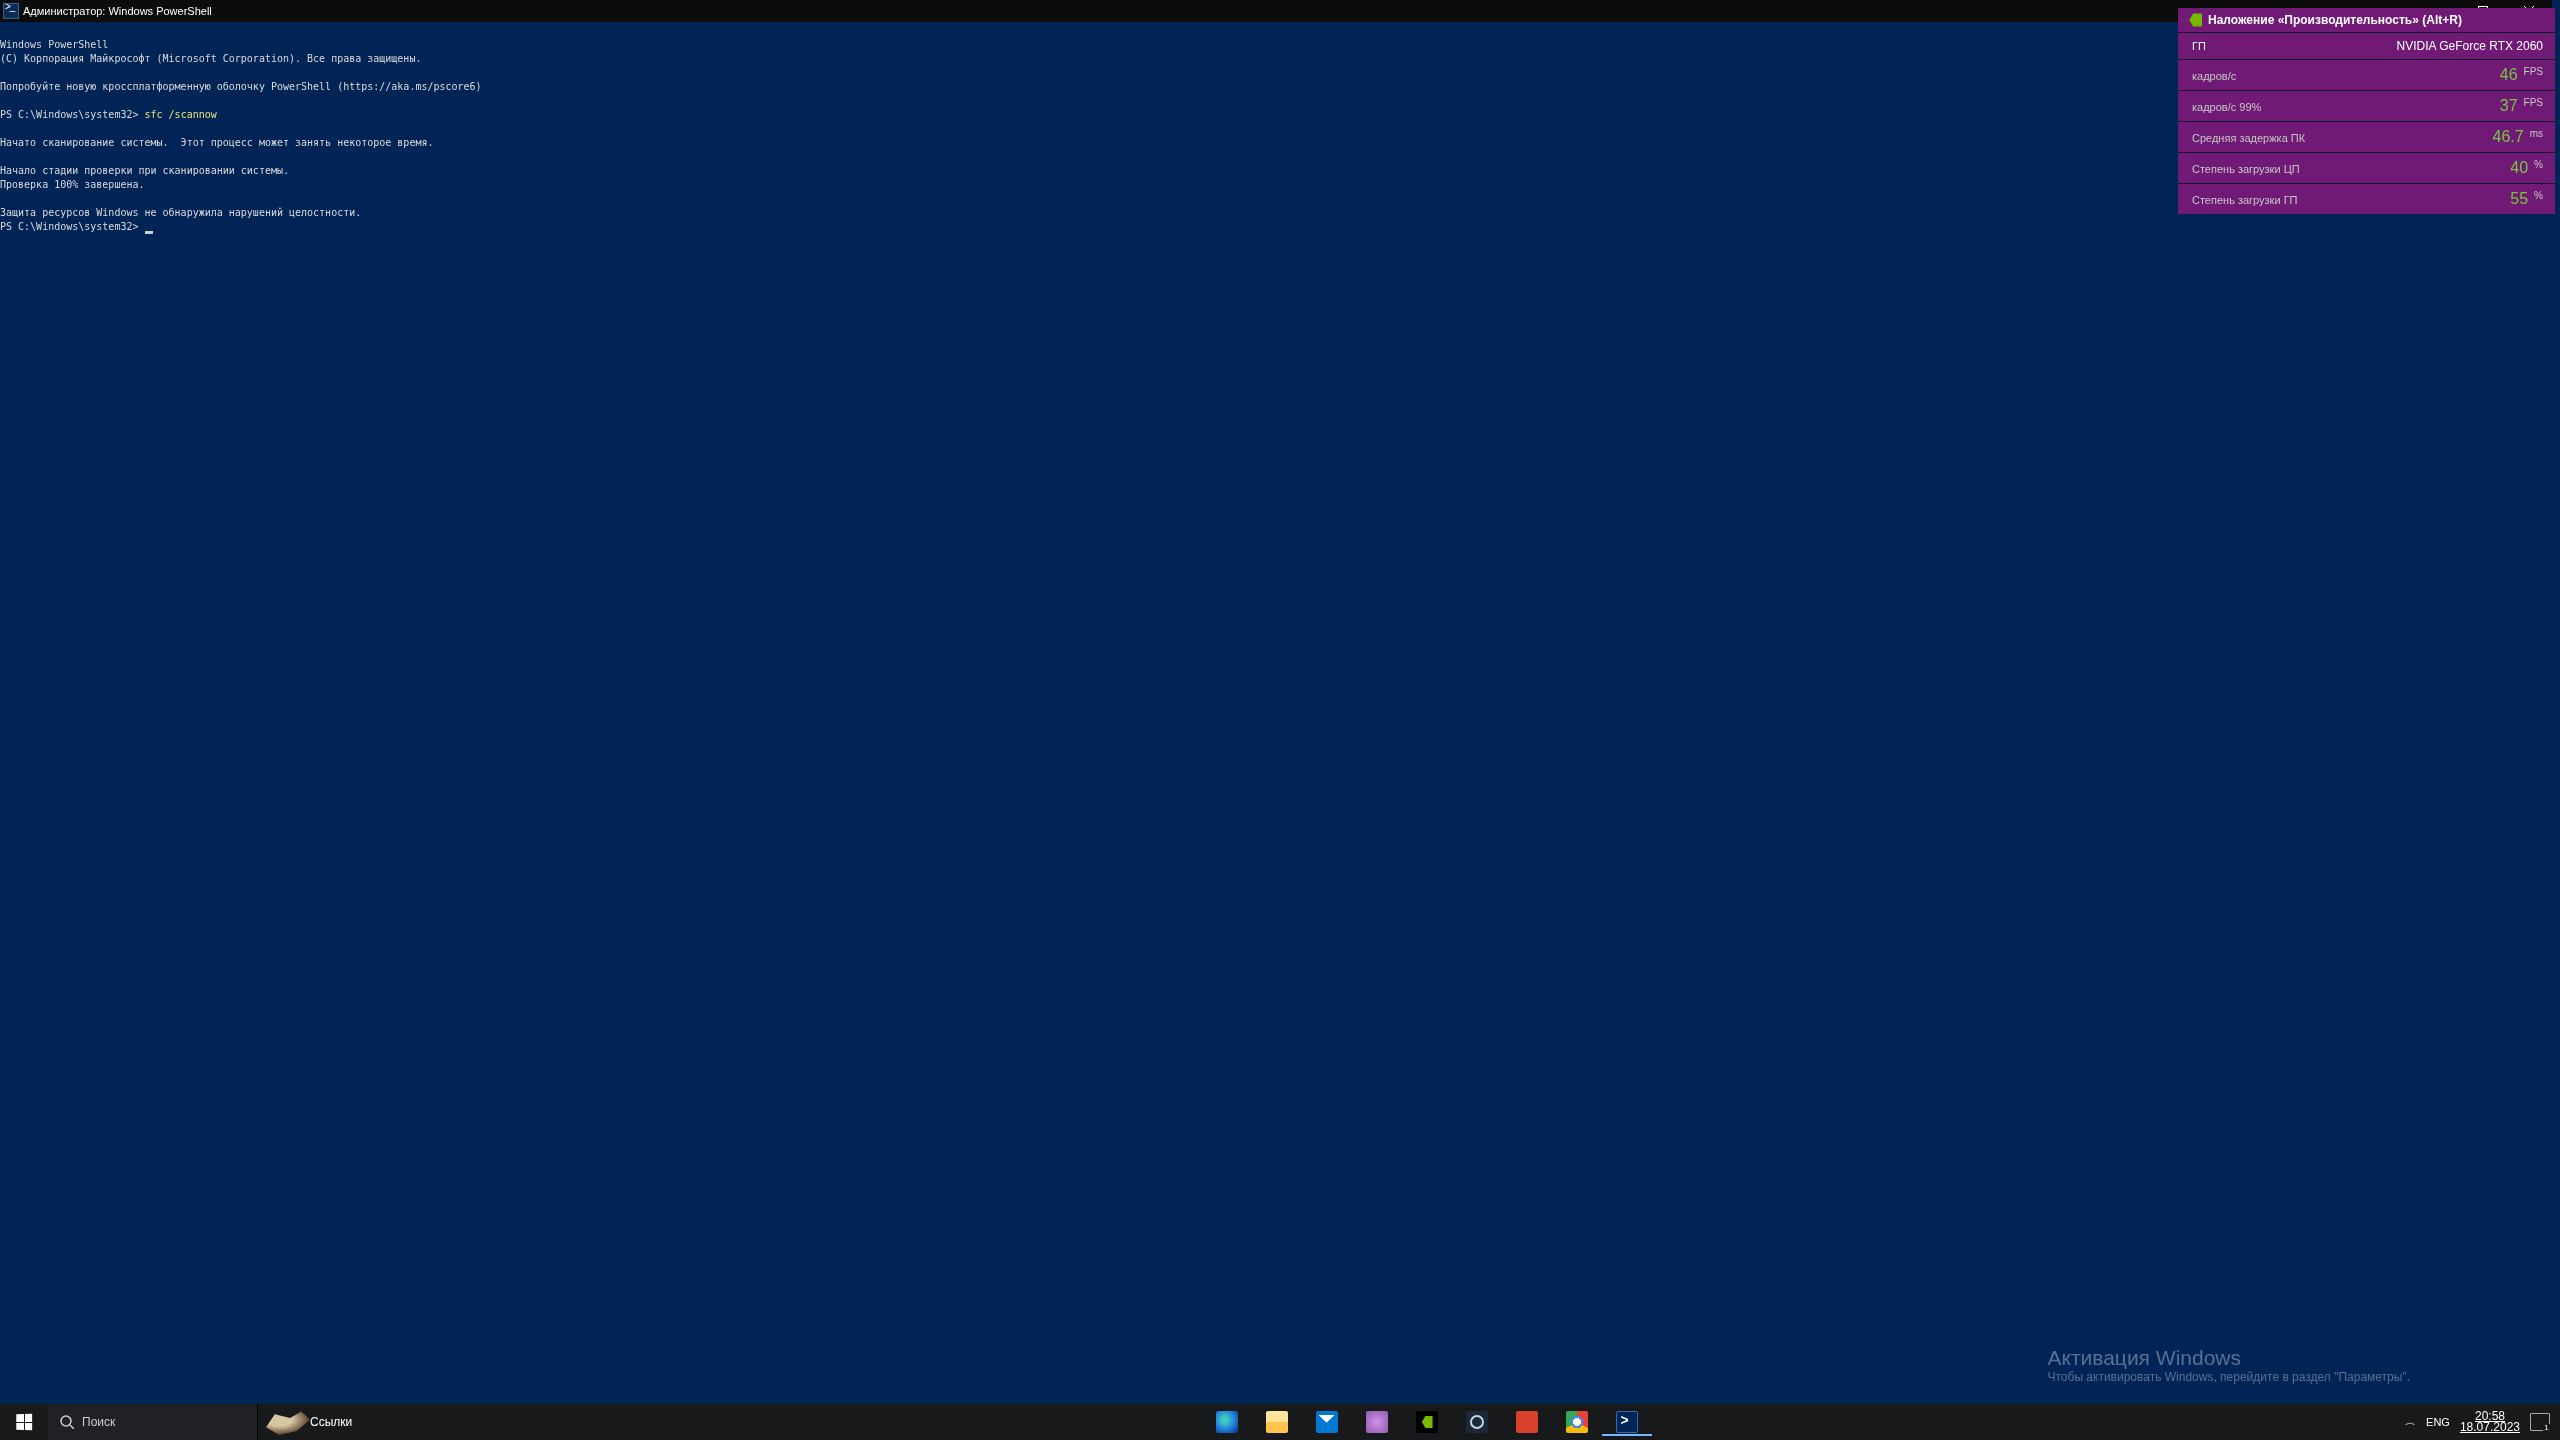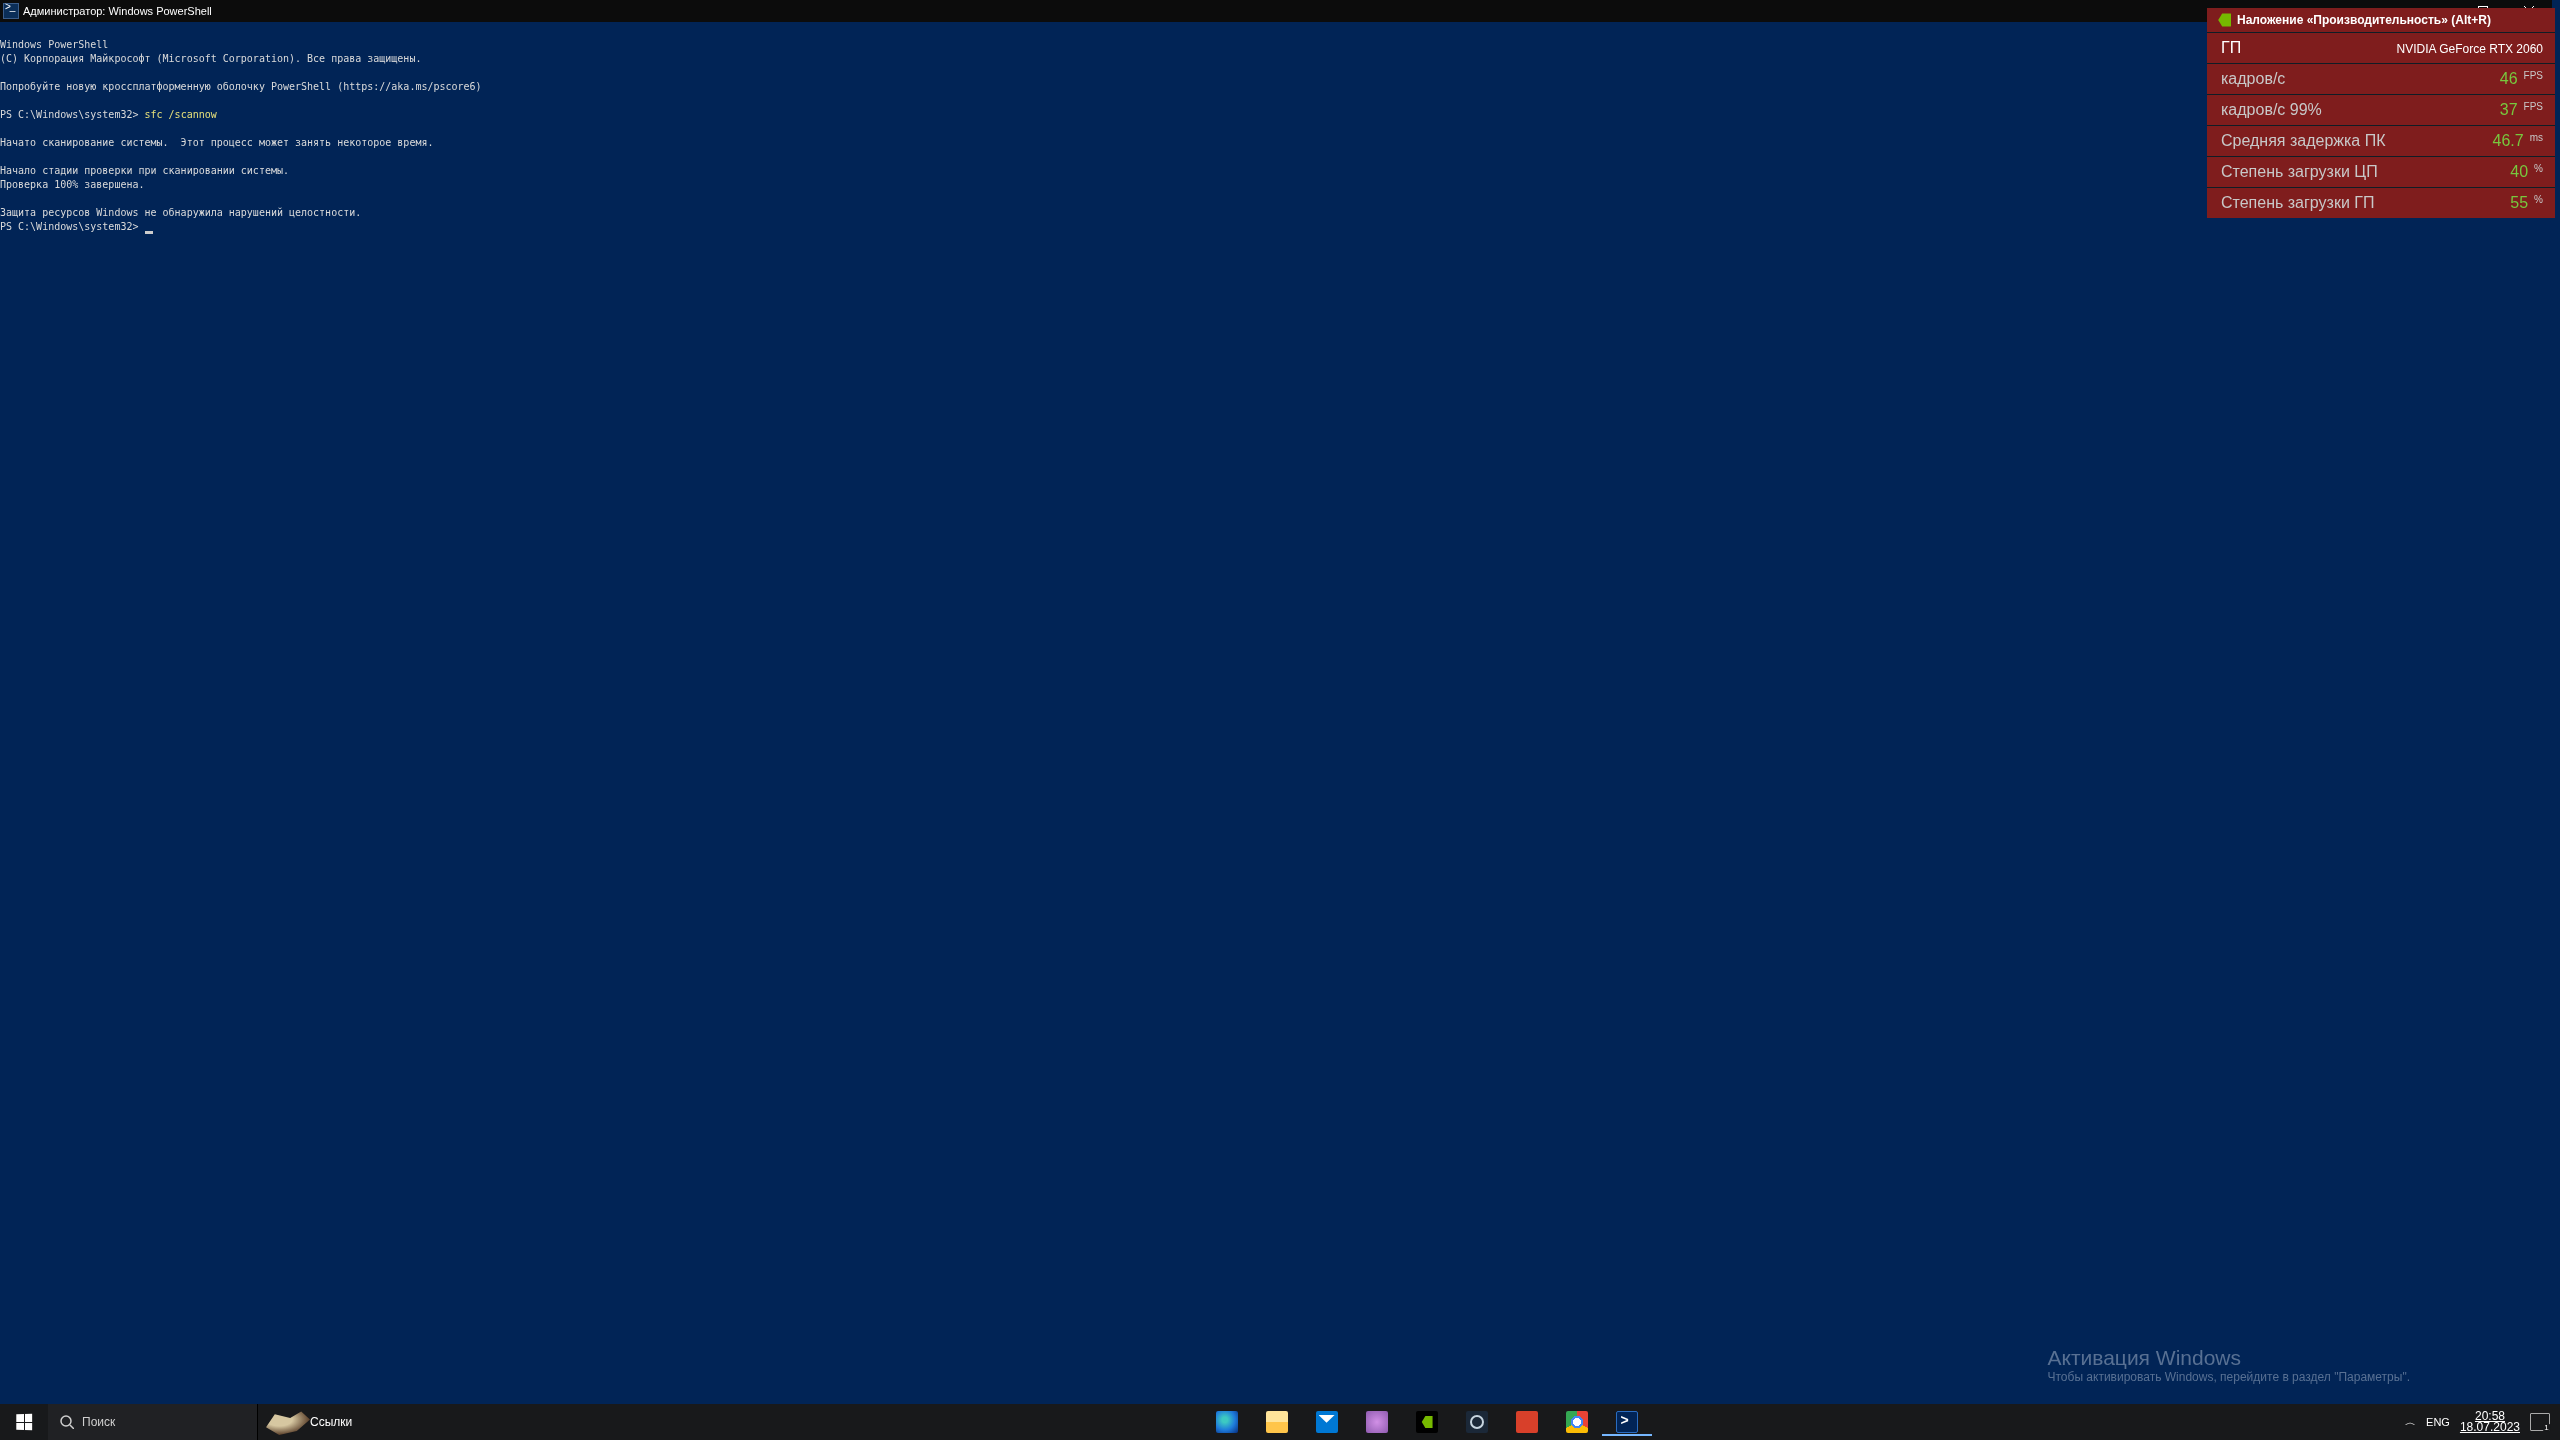--- a/index.html
+++ b/index.html
@@ -44,22 +44,22 @@
     padding: 2px 0 0 0;
   }
   .terminal .white { color: #dadada; }
   .terminal .yellow { color: #e7e07a; }
   .terminal .cursor {
     display: inline-block; width: 8px; height: 3px;
     background: #cccccc; vertical-align: bottom; margin-left: 7px;
   }
   
   .nvov {
-    position: absolute; top: 8px; right: 5px; width: 348px;
-    background: #7f1d1d;
+    position: absolute; top: 8px; right: 5px; width: 377px;
+    background: #701a75;
     color: #d4d4d4;
     font-family: "Segoe UI", sans-serif;
     font-size: 12px;
     margin-left: 28px;
   }
   .nvov-hdr {
     display: flex; align-items: center; gap: 6px;
     padding: 4px 10px 4px 8px;
     font-size: 12px; font-weight: 600;
     color: #ffffff;
@@ -73,21 +73,21 @@
     content: ""; position: absolute; inset: 0;
     background: #76b900;
     clip-path: polygon(45% 10%, 100% 10%, 100% 90%, 45% 90%, 20% 50%);
     border-radius: 2px;
   }
   .nvov-row {
     display: flex; justify-content: space-between; align-items: baseline;
     padding: 6px 12px 6px 14px;
     border-top: 1px solid #0f1d26;
   }
-  .nvov-row .lbl { color: #c8c8c8; font-size: 16px; }
+  .nvov-row .lbl { color: #c8c8c8; font-size: 11px; }
   .nvov-row .valwrap { display: flex; align-items: flex-start; gap: 6px; }
   .nvov-row .val { color: #78c73e; font-size: 16px; font-weight: 400; }
   .nvov-row .unit { color: #c8c8c8; font-size: 10px; }
   .nvov-row.head .lbl { color: #ffffff; }
   .nvov-row.head .gpu { color: #ffffff; font-size: 12px; }
   
   .watermark {
     position: absolute; right: 150px; bottom: 56px;
     text-align: left;
     font-family: "Segoe UI", sans-serif;

